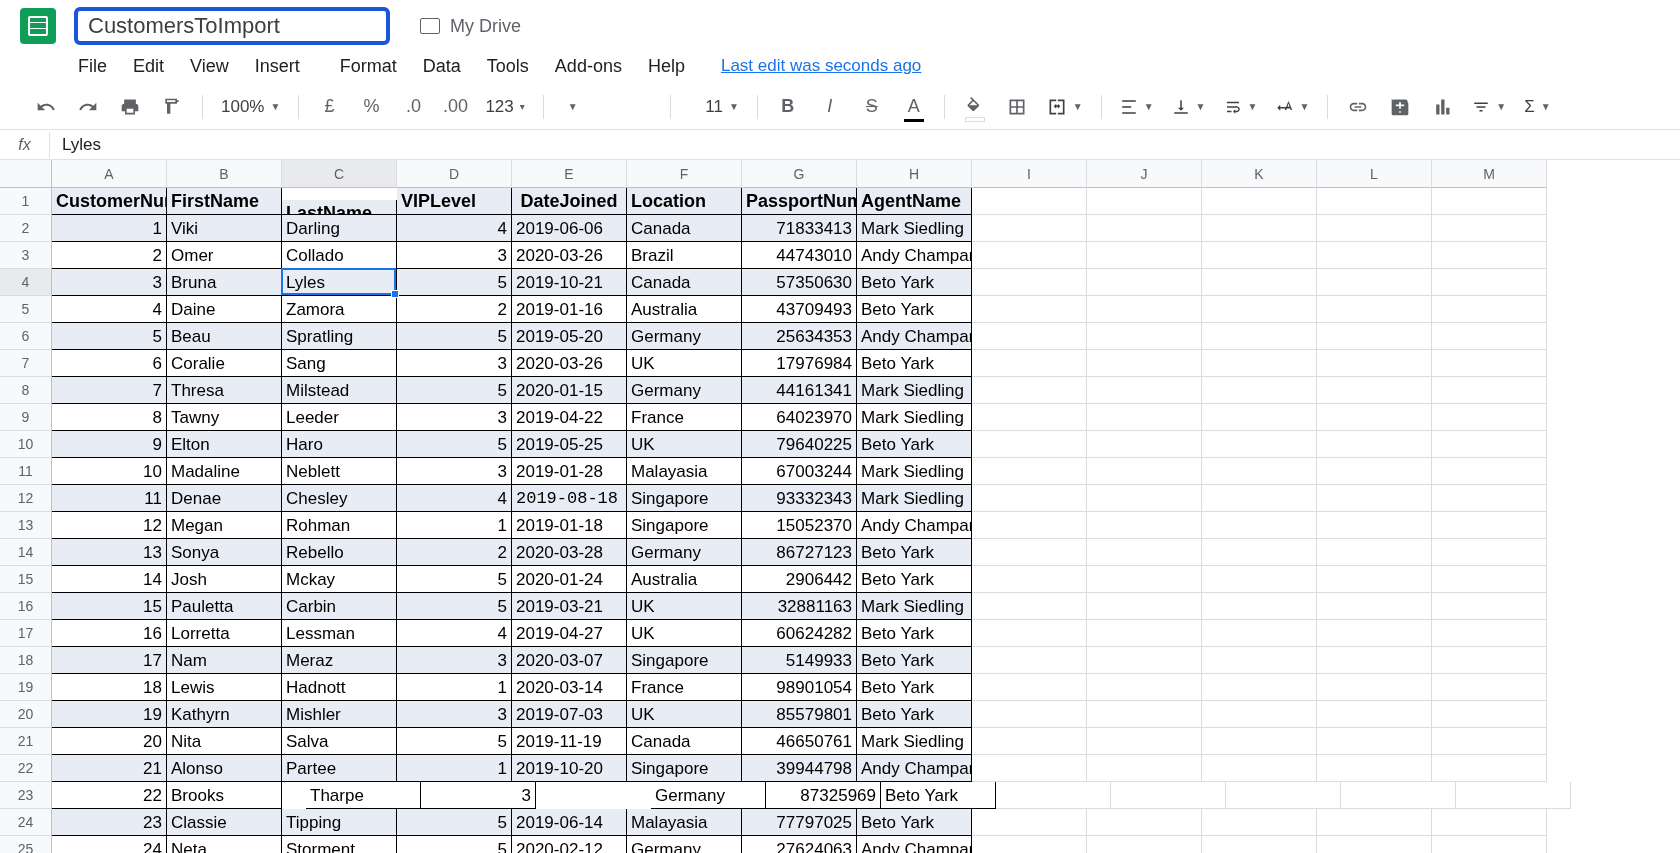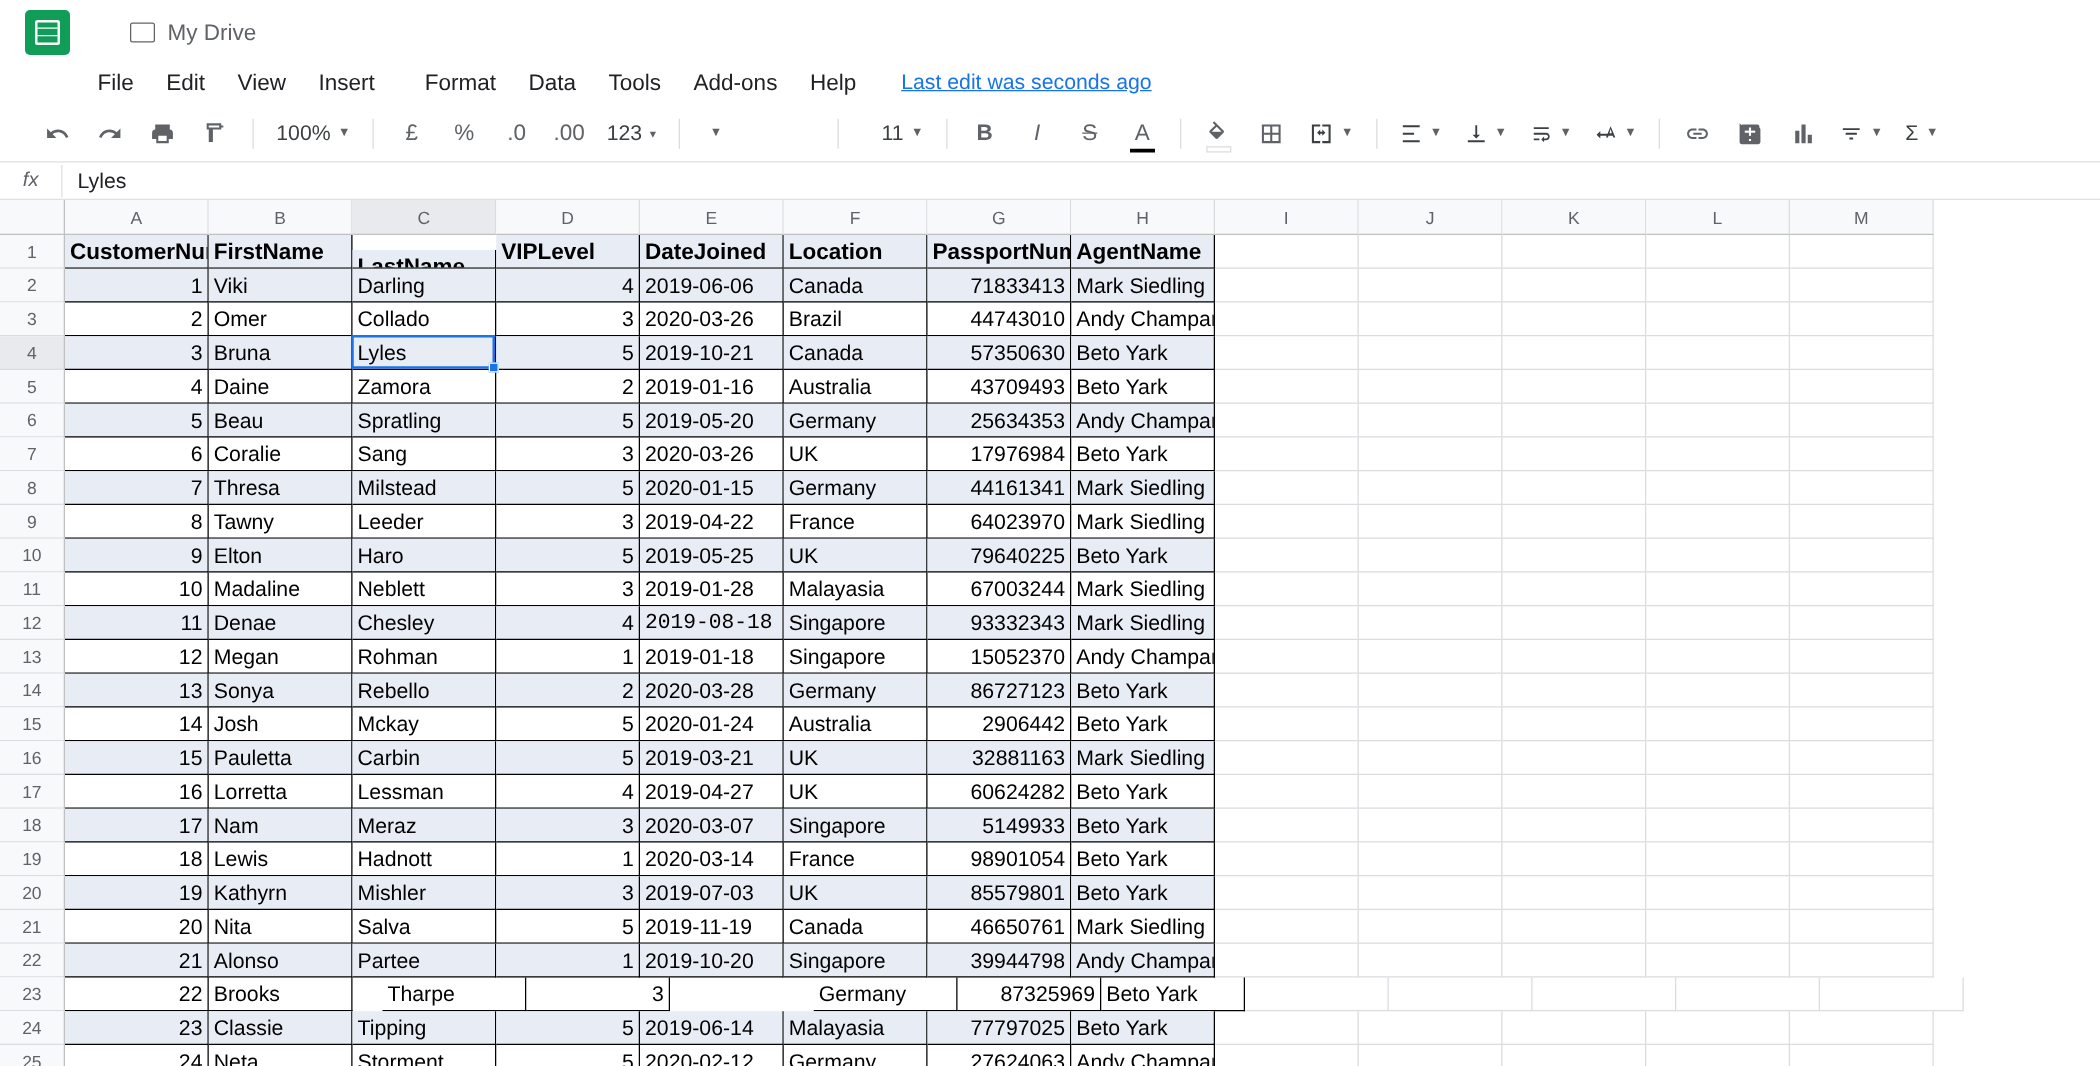--- a/index.html
+++ b/index.html
@@ -60,20 +60,21 @@
   
   svg { fill: currentColor; }
 </style>
 </head>
 <body>
 
 <div class="top-bar">
   <div class="sheets-logo">
       <div class="sheets-logo-inner"></div>
     </div>
+  <input class="title-input" value="CustomersToImport" style="">
   <div class="folder-area">
     <span class="folder-icon"></span>
     <span>My Drive</span>
   </div>
 </div>
 
 <div class="menu-row" id="menu-row">
     <span class="menu-item">File</span>
     <span class="menu-item">Edit</span>
     <span class="menu-item">View</span>
@@ -263,21 +264,21 @@
       <div class="row-header">23</div>
       <div class="row-header">24</div>
       <div class="row-header">25</div>
     </div>
   <div class="cells-wrap" id="cells-wrap">
       <div class="cell-row">
         <div class="cell thick-r thick-b header band" style="width: 115px;">CustomerNumber</div>
         <div class="cell thick-r thick-b header band" style="width: 115px;">FirstName</div>
         <div class="cell thick-r thick-b header band" style="width: 115px; margin-top: 12px;">LastName</div>
         <div class="cell thick-r thick-b header band" style="width: 115px;">VIPLevel</div>
-        <div class="cell thick-r thick-b header band" style="width: 115px;">DateJoined</div>
+        <div class="cell thick-r thick-b header band" style="width: 115px; text-align: center;">DateJoined</div>
         <div class="cell thick-r thick-b header band" style="width: 115px;">Location</div>
         <div class="cell thick-r thick-b header band" style="width: 115px;">PassportNumber</div>
         <div class="cell thick-r thick-b header band" style="width: 115px;">AgentName</div>
         <div class="cell header" style="width: 115px;"></div>
         <div class="cell header" style="width: 115px;"></div>
         <div class="cell header" style="width: 115px;"></div>
         <div class="cell header" style="width: 115px;"></div>
         <div class="cell header" style="width: 115px;"></div>
       </div>
       <div class="cell-row">

